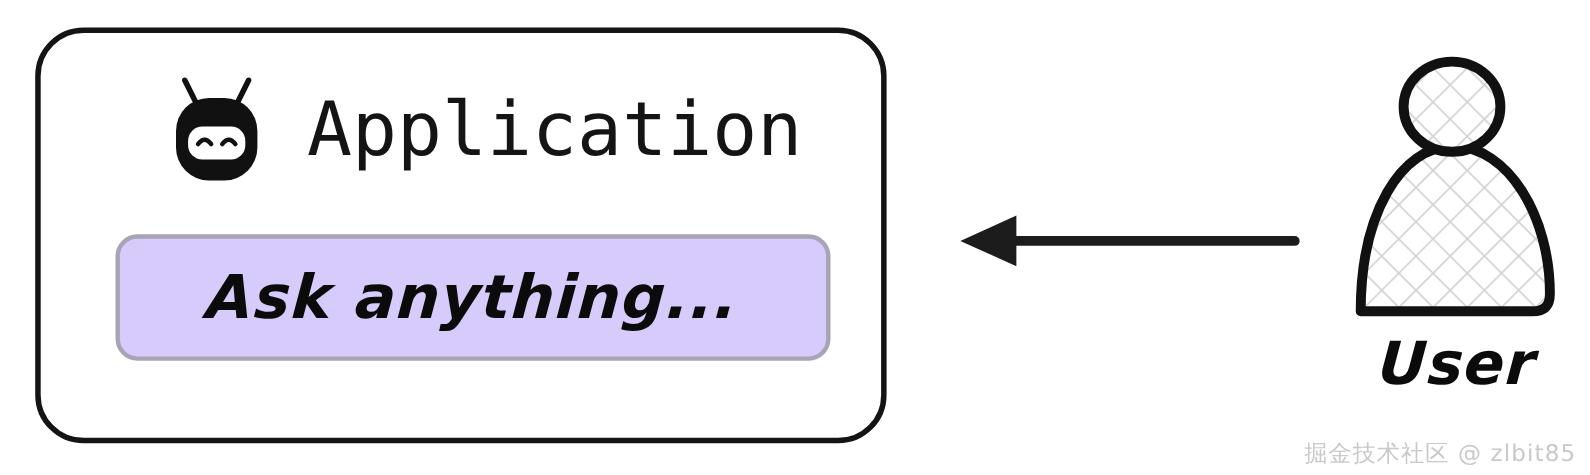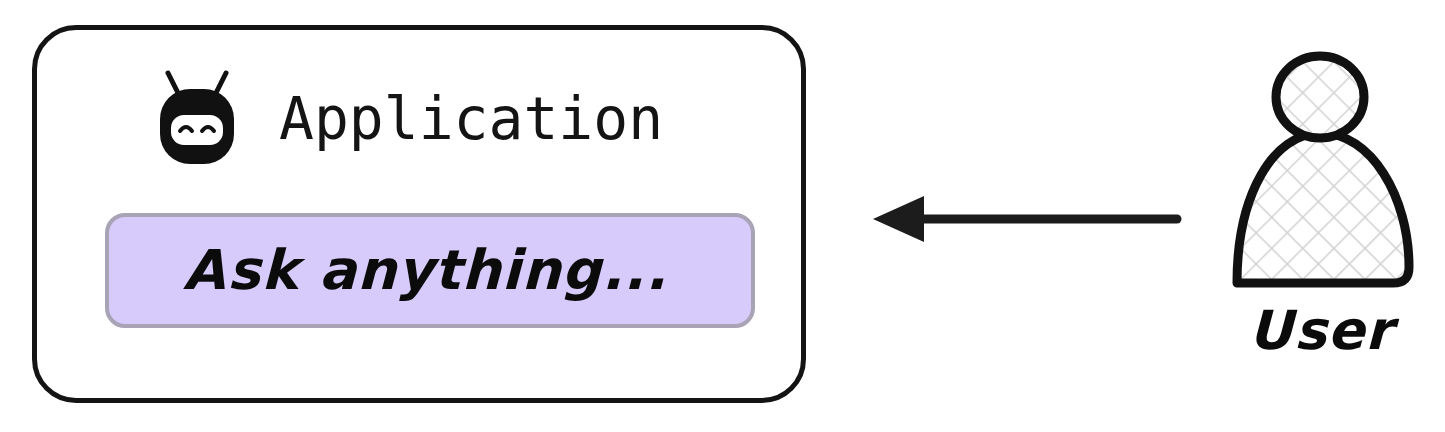--- a/index.html
+++ b/index.html
@@ -41,21 +41,21 @@
   }
 
   .robot-icon {
     display: block;
     width: 96px;
     height: 98px;
   }
 
   .app-title {
     font-family: "DejaVu Sans Mono", "Liberation Mono", monospace;
-    font-size: 58px;
+    font-size: 68px;
     line-height: 1;
     color: #141414;
     letter-spacing: 0px;
     white-space: nowrap;
   }
 
   
   .ask-field {
     position: absolute;
     left: 68px;
@@ -186,14 +186,15 @@
 
       <path d="M12 238 C12 150 48 88 96 88 C146 88 184 152 184 222 C184 234 178 238 168 238 Z" fill="url(#hatch)" stroke="#111111" stroke-width="9" stroke-linejoin="round"></path>
 
       <ellipse cx="95" cy="52" rx="44" ry="41" fill="url(#hatch)" stroke="#111111" stroke-width="9"></ellipse>
     </svg>
   </div>
 
   <div class="user-label">User</div>
 
   
+  <div class="watermark">掘金技术社区 @ zlbit85</div>
 
 </div>
 
 </body></html>

